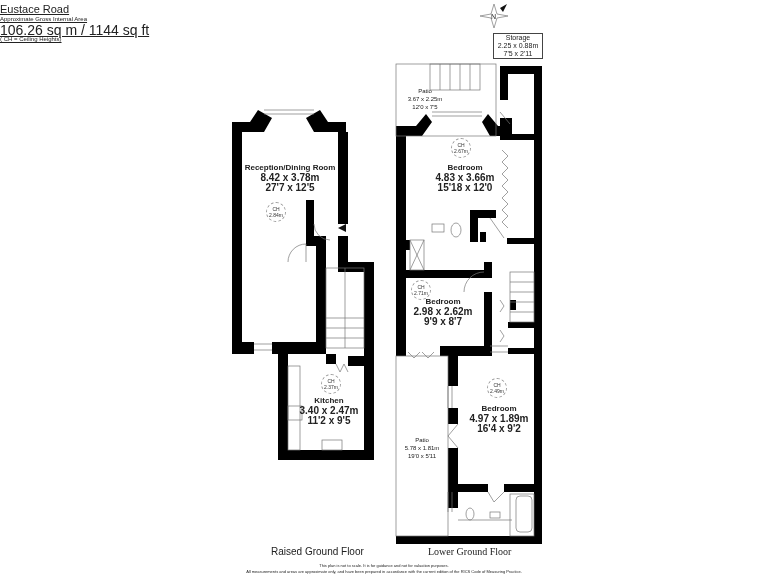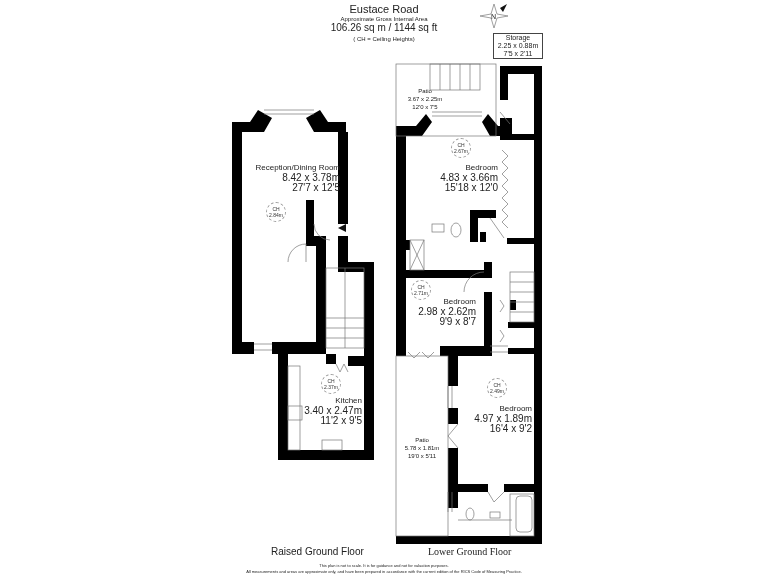--- a/index.html
+++ b/index.html
@@ -1,27 +1,27 @@
 <!DOCTYPE html>
 <html><head>
 <meta charset="utf-8">
 <style>
   html, body { margin:0; padding:0; background:#ffffff; }
   body { width:768px; height:576px; position:relative; overflow:hidden;
          font-family:"Liberation Sans", sans-serif; color:#222; }
-  .hdr { position:absolute; left:0; width:768px; text-align:center; }
+  .hdr { position:absolute; left:0; width:768px; text-align:left;text-decoration:underline; }
   #title { top:3px; font-size:11px; }
   #subtitle { top:16px; font-size:6px; }
-  #area { top:22px; font-size:10px; }
+  #area { top:22px; font-size:14px; }
   #legend { top:36px; font-size:6px; }
   #storage { position:absolute; left:493px; top:33px; width:48px; height:24px;
              border:1px solid #444; font-size:7px; text-align:center; line-height:8px; background:#fff; }
   #compass { position:absolute; left:478px; top:2px; width:32px; height:28px; }
   svg#plan { position:absolute; left:0; top:0; }
-  .room-label { position:absolute; text-align:right; line-height:10px; font-size:8px; white-space:nowrap; }
+  .room-label { position:absolute; text-align:center; line-height:10px; font-size:8px; white-space:nowrap;font-weight:bold; }
   .room-label .nm { font-size:8px; }
   .room-label .d { font-size:10px; }
   .small-label { position:absolute; text-align:center; font-size:6px; line-height:8px; white-space:nowrap; }
   .ch { position:absolute; width:18px; height:18px; border:1px dashed #999; border-radius:50%;
         font-size:5px; line-height:6px; text-align:center; display:flex; flex-direction:column;
         justify-content:center; align-items:center; color:#333; }
   .floor-label { position:absolute; top:546px; font-size:10px; }
   #disc1 { position:absolute; top:563px; left:0; width:768px; text-align:center; font-size:4px; }
   #disc2 { position:absolute; top:569px; left:0; width:768px; text-align:center; font-size:4px; }
 </style>

